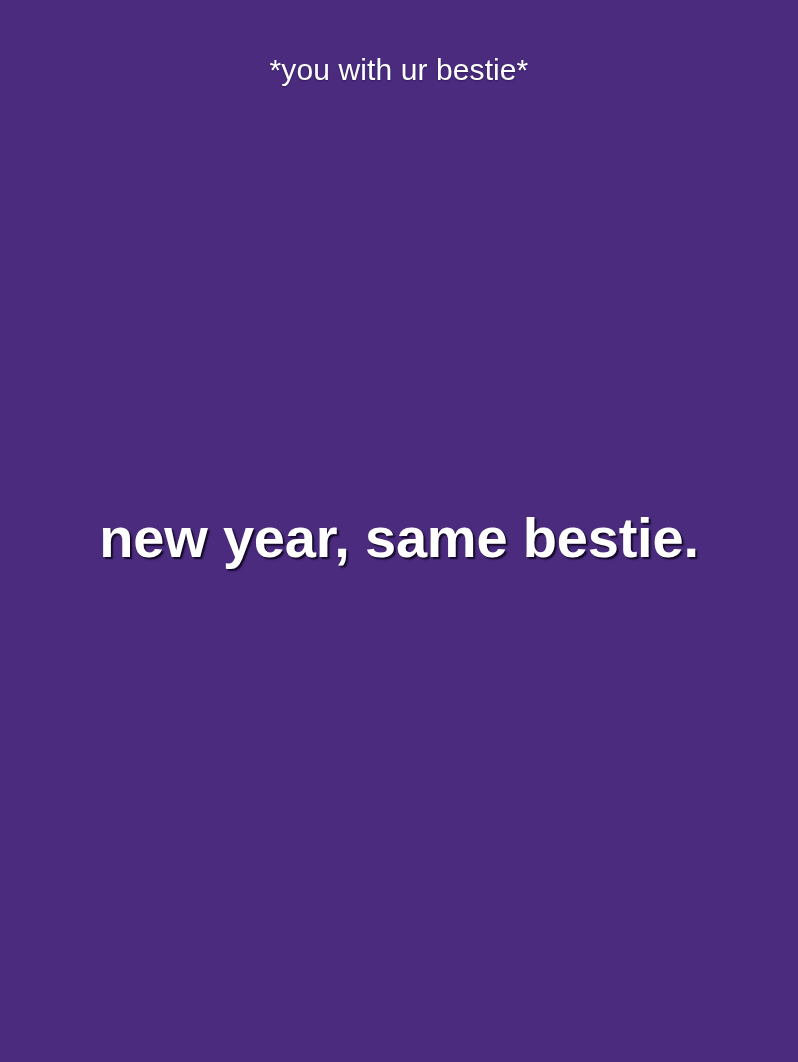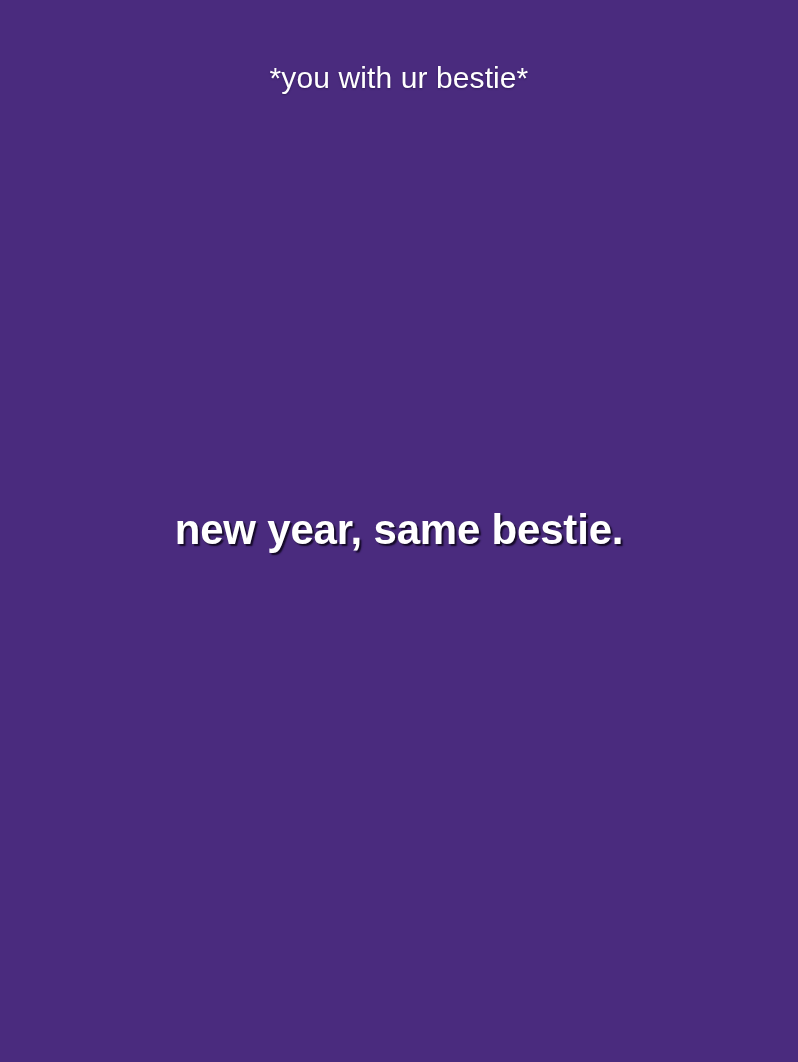--- a/index.html
+++ b/index.html
@@ -36,21 +36,20 @@
 
   
   .caption-layer {
     position: absolute;
     left: 0;
     top: 52px;
     width: 798px;
     text-align: center;
     padding: 0 16px;
     box-sizing: border-box;
-    margin-top: 8px;
   }
 
   .caption-text {
     display: inline-block;
     color: #ffffff;
     font-family: "Liberation Sans", sans-serif;
     font-size: 30px;
     font-weight: 500;
     line-height: 1.2;
     letter-spacing: 0.1px;
@@ -66,21 +65,21 @@
     width: 798px;
     text-align: center;
     padding: 0 24px;
     box-sizing: border-box;
   }
 
   .headline-text {
     display: inline-block;
     color: #ffffff;
     font-family: "Liberation Sans", sans-serif;
-    font-size: 42px;
+    font-size: 56px;
     font-weight: 700;
     line-height: 1.18;
     letter-spacing: -0.2px;
     white-space: nowrap;
     text-shadow: 2px 2px 1.5px rgba(10, 4, 24, 0.85);
   }
 
   
   .lower-area {
     position: absolute;

